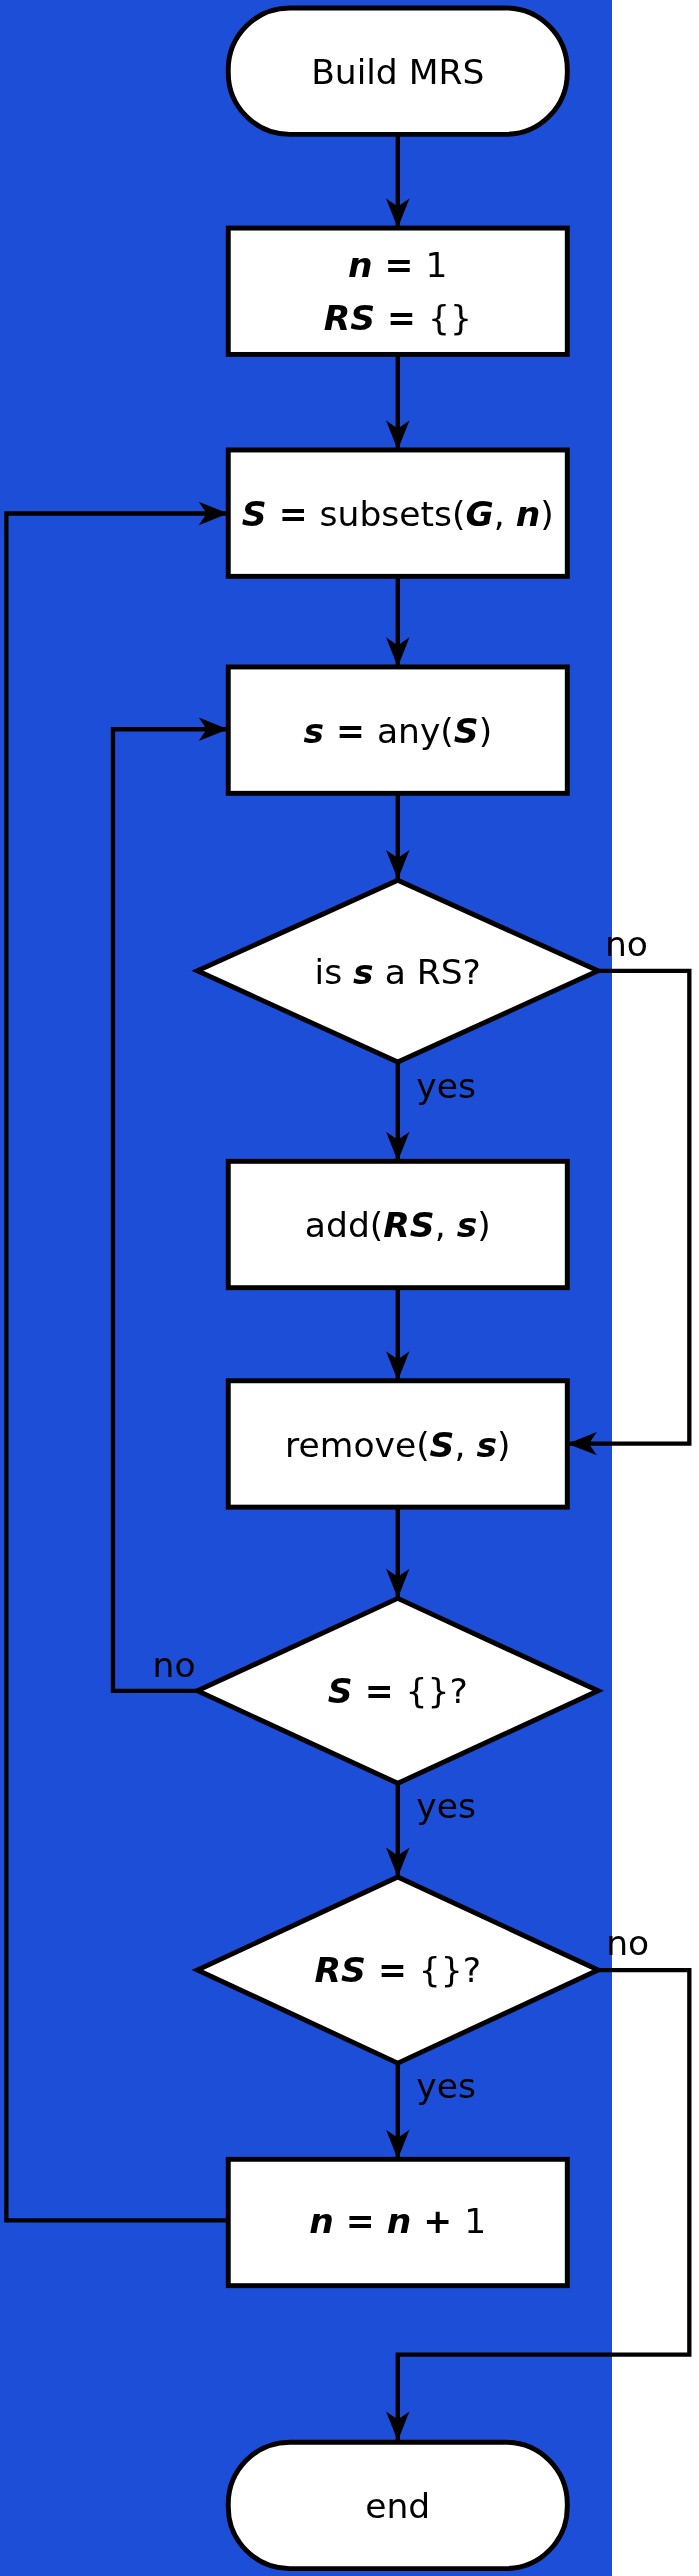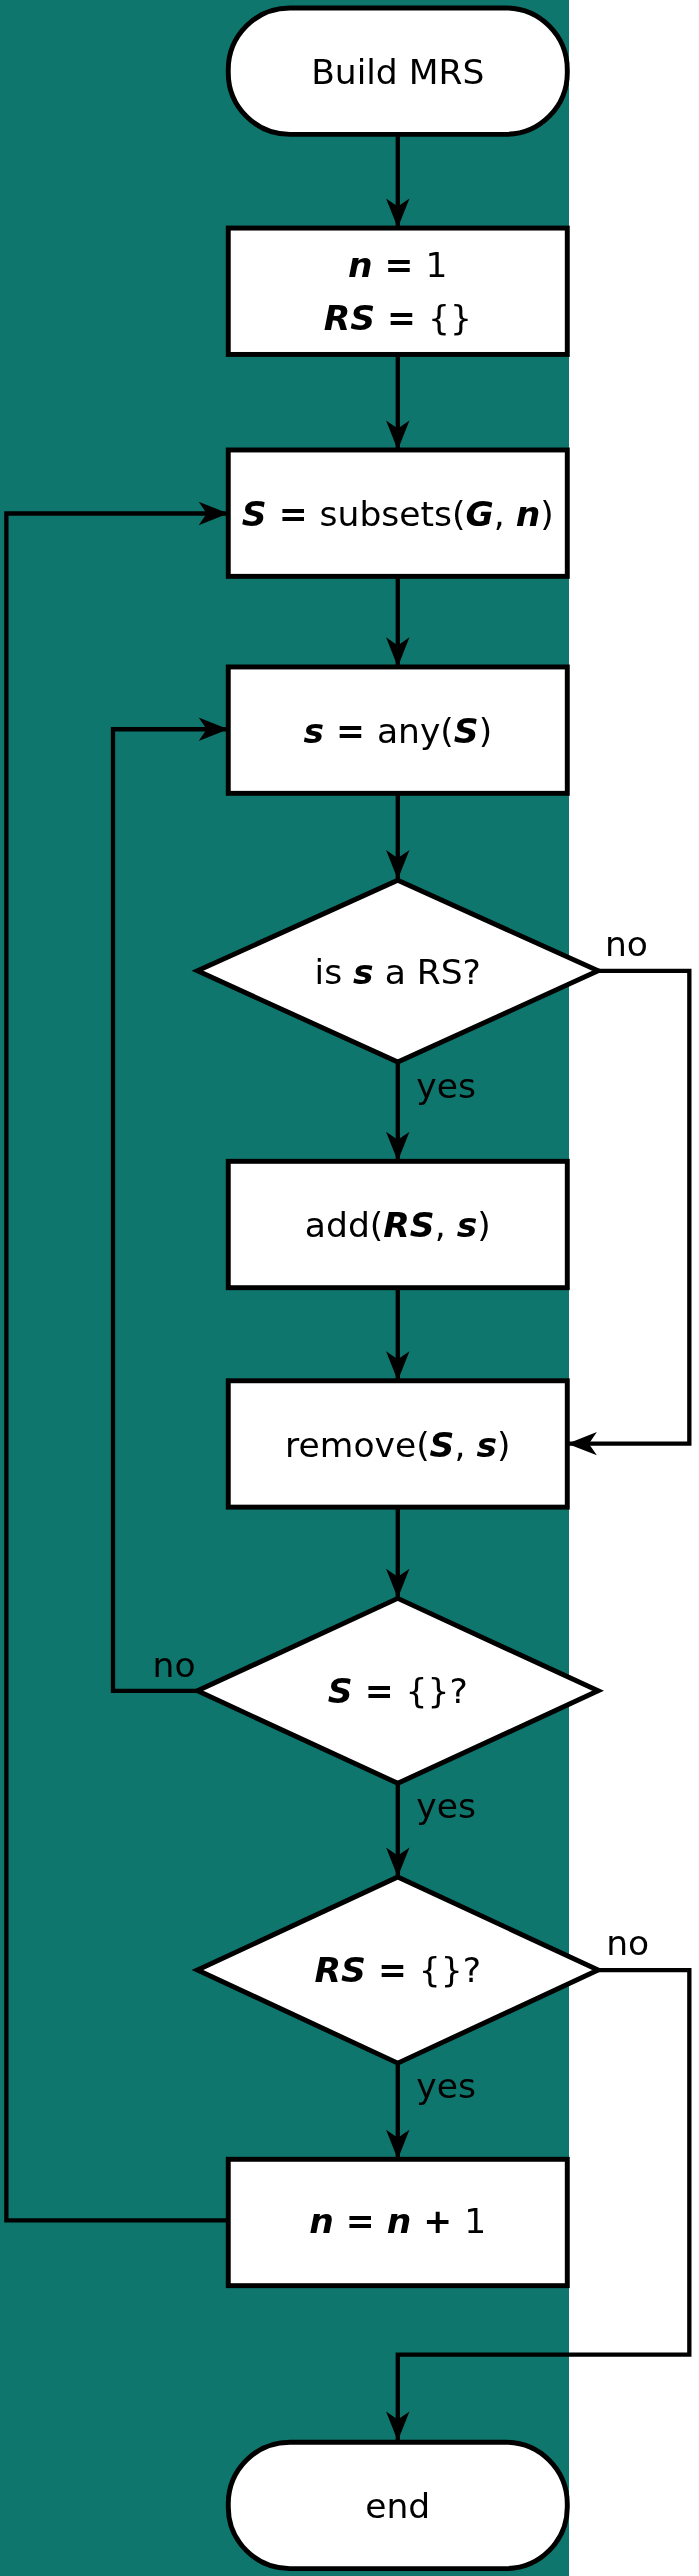--- a/index.html
+++ b/index.html
@@ -1,16 +1,16 @@
 <!DOCTYPE html>
 <html style="font-size:10px"><head>
 <meta charset="utf-8">
 <style>
   html, body { margin: 0; padding: 0; background: #ffffff; }
-  .canvas-wrap { width: 569px; height: 2576px; position: relative; background: #0f766e; }
+  .canvas-wrap { width: 612px; height: 2576px; position: relative; background: #1d4ed8; }
   svg { display: block; }
   text {
     font-family: "DejaVu Sans", "Liberation Sans", sans-serif;
     font-size: 56px;
     fill: #000000;
   }
   .p { font-style: normal; font-weight: normal; }
   .v { font-style: italic; font-weight: bold; }
   .o { font-style: normal; font-weight: bold; }
   .shape { fill: #ffffff; stroke: #000000; stroke-width: 8; }

